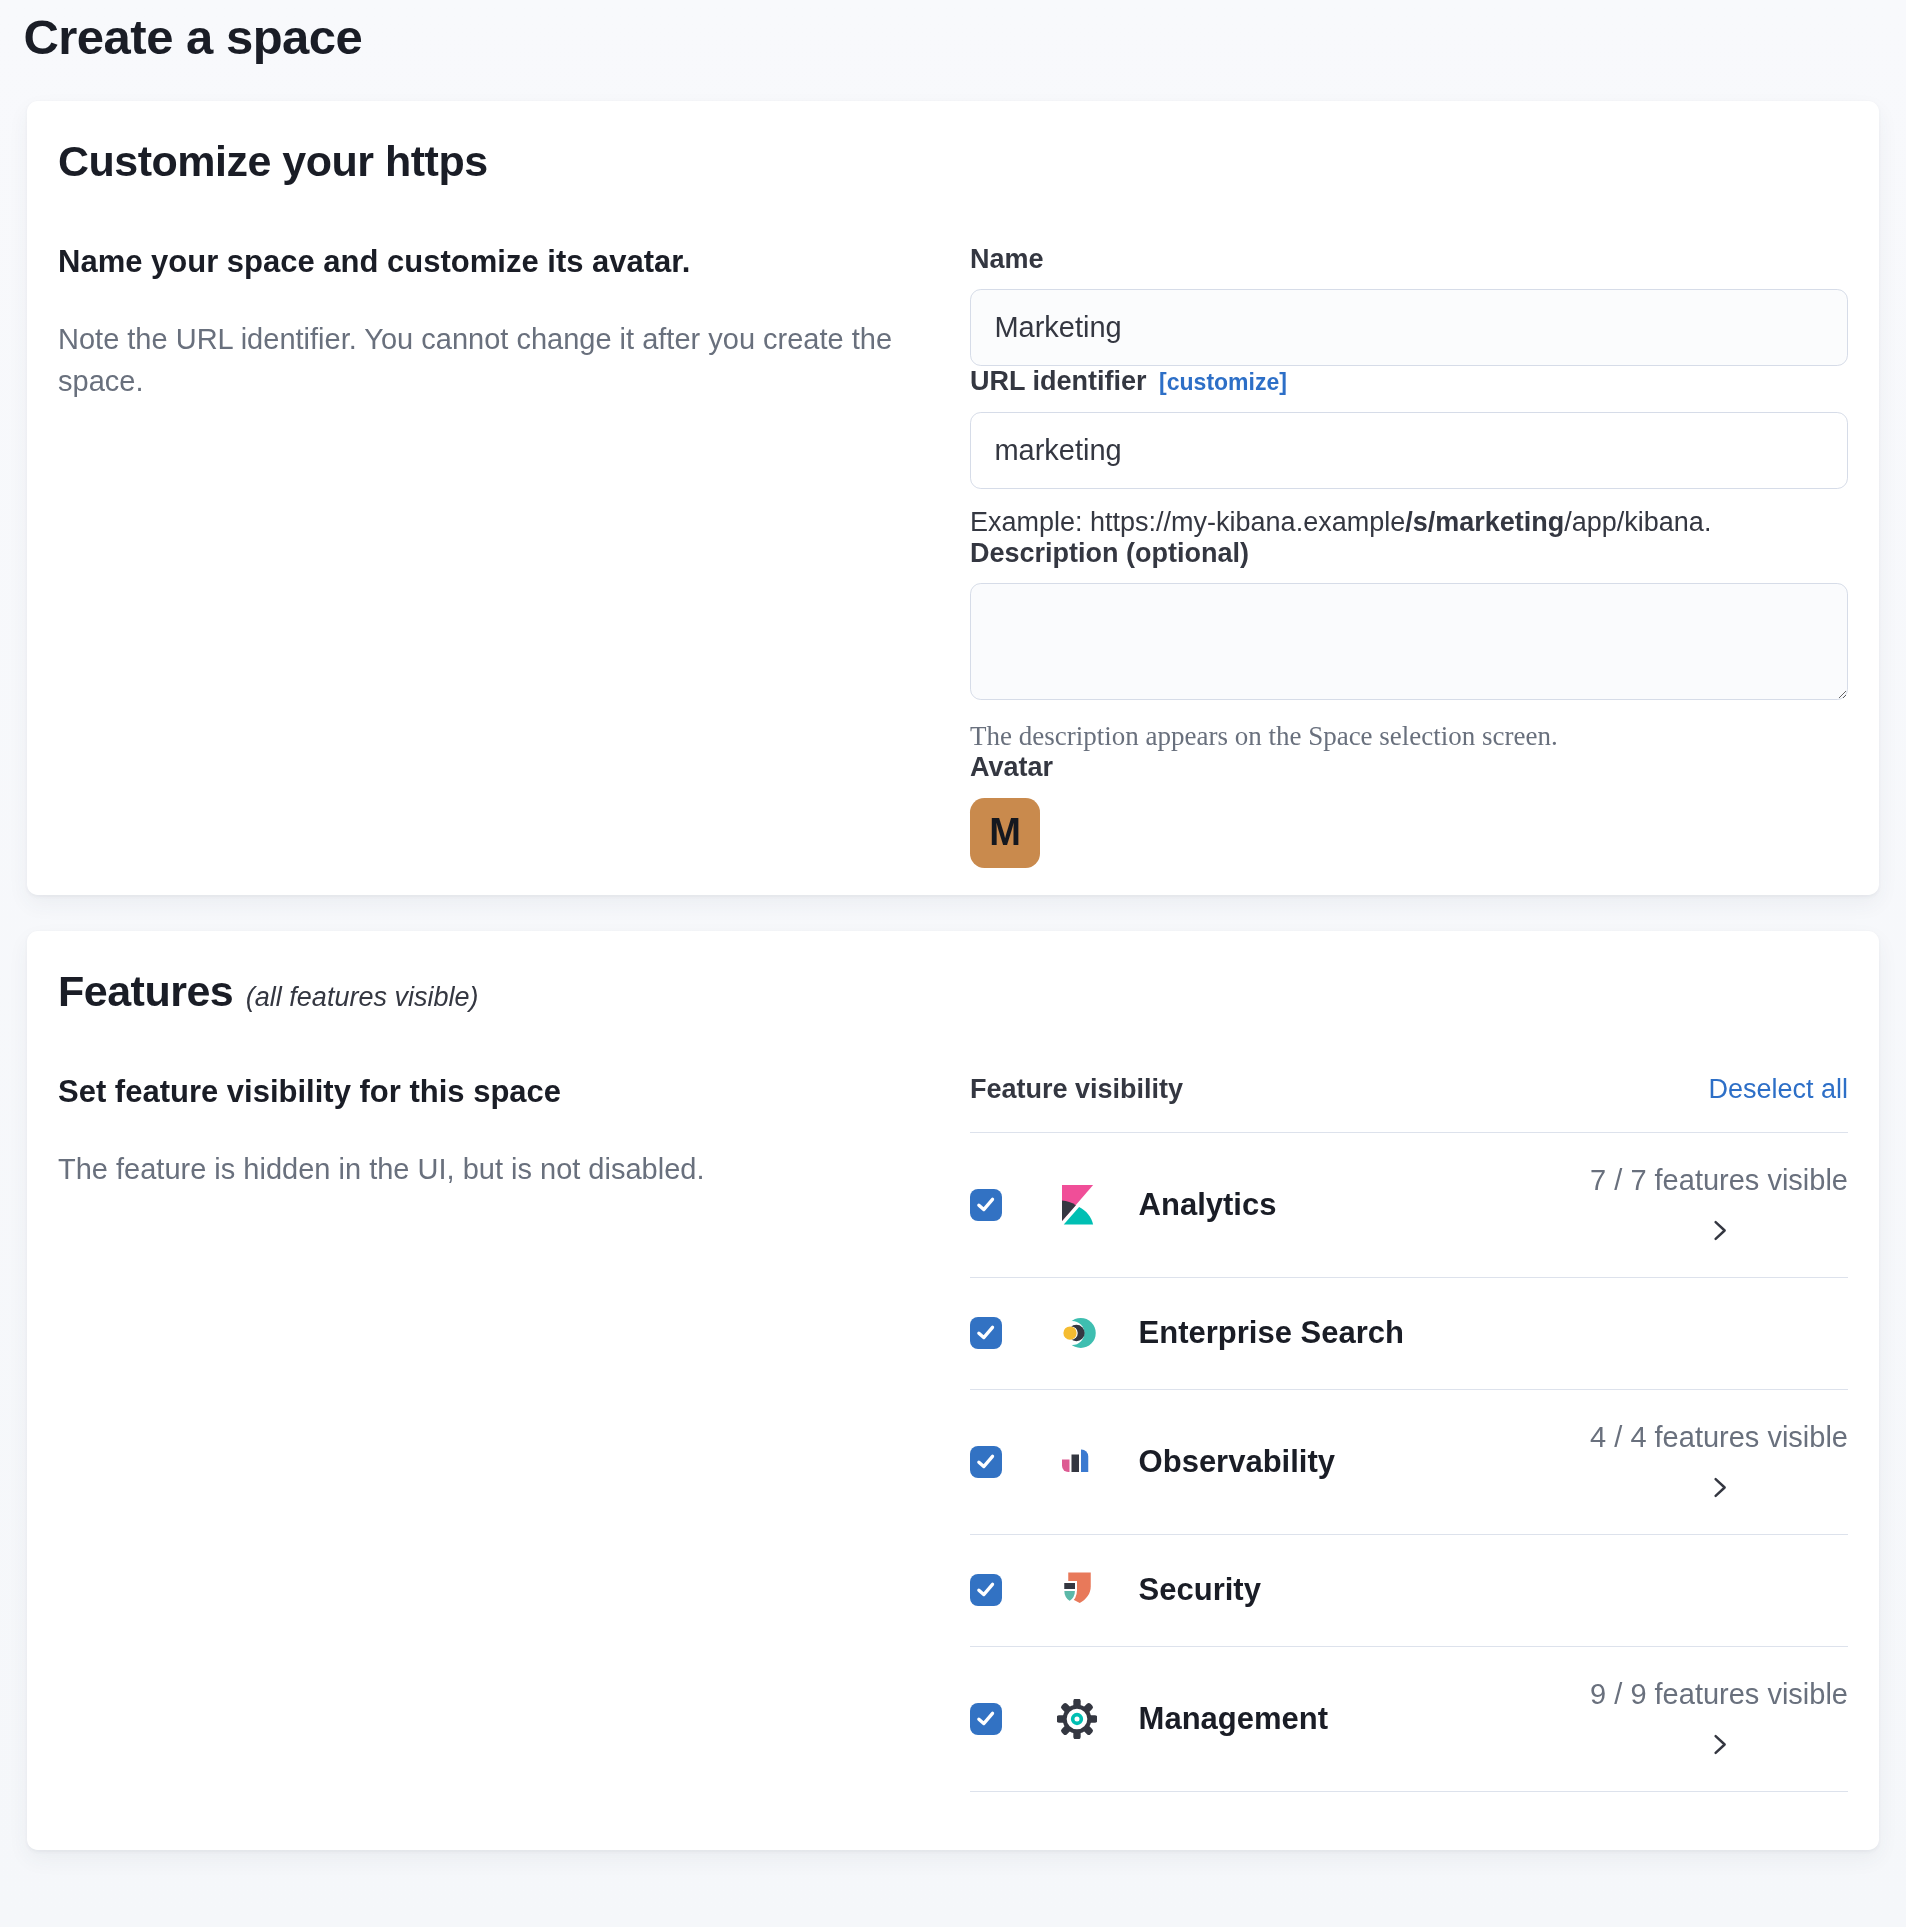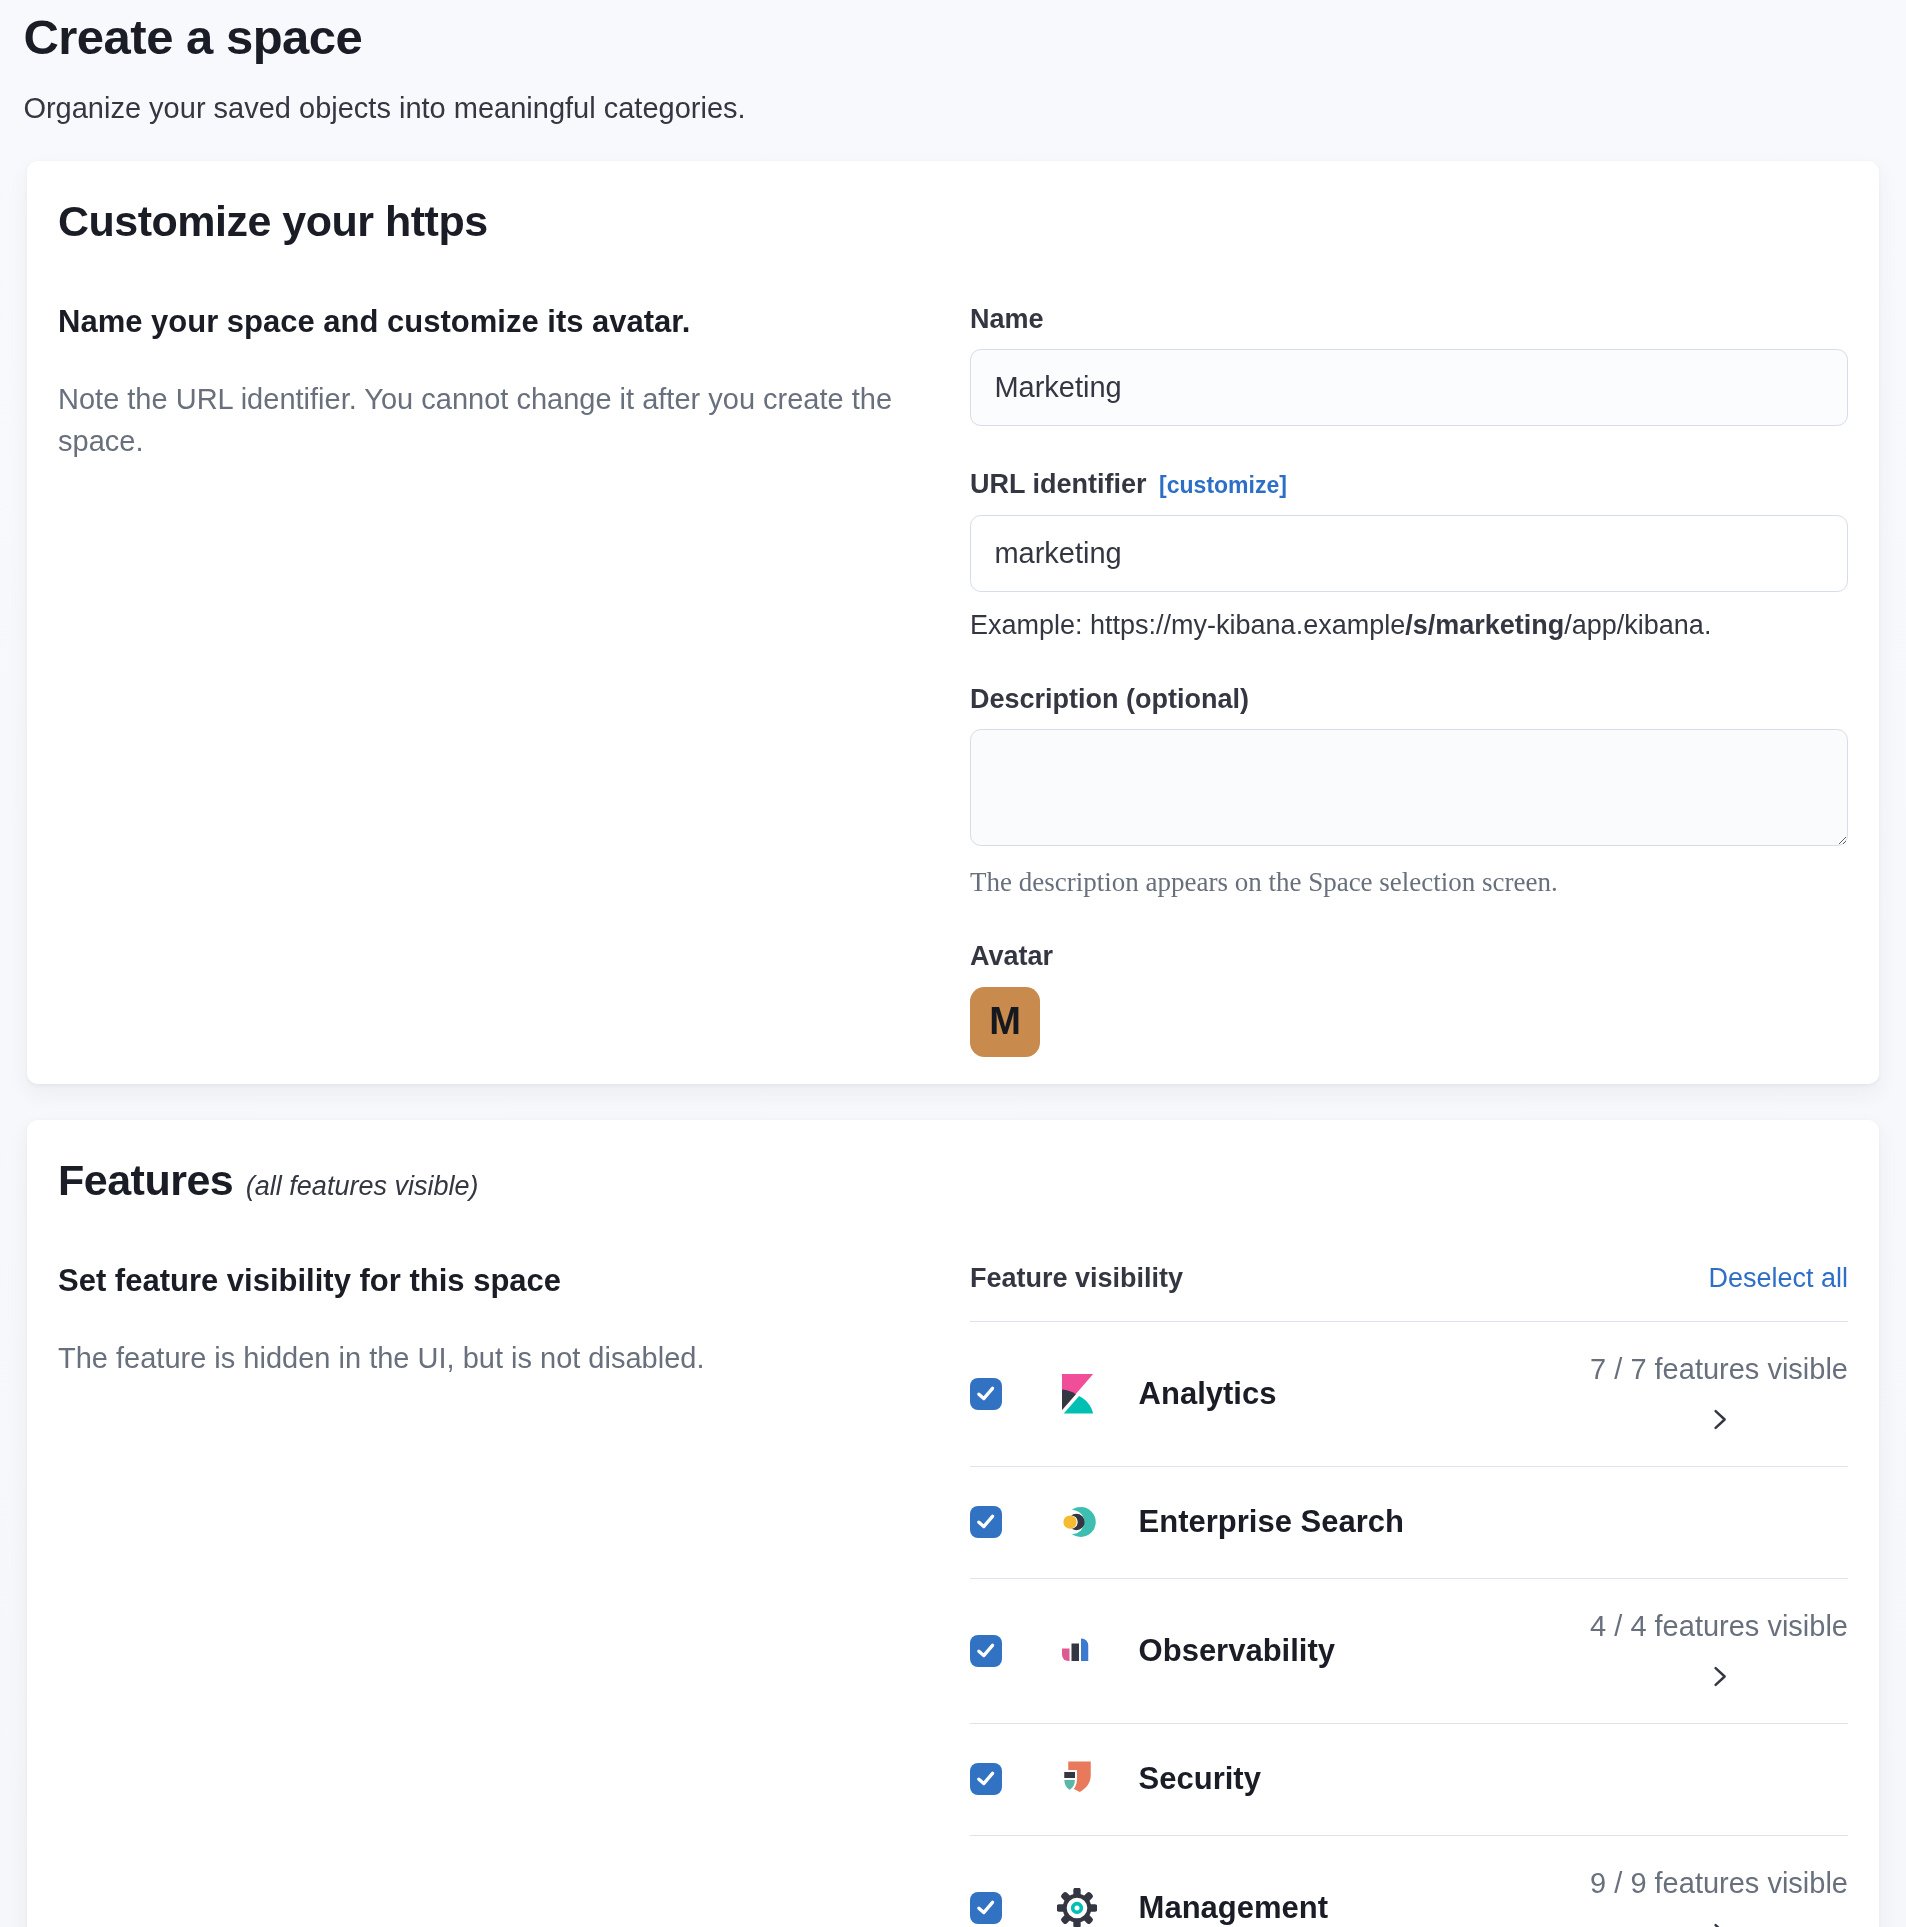--- a/index.html
+++ b/index.html
@@ -34,21 +34,21 @@
     width:100%; height:77px; border:1.8px solid #d6dce8; border-radius:10.8px;
     font-family:"Liberation Sans",sans-serif; font-size:29px; color:#343741;
     padding:0 23.4px; outline:none; margin-top:14.4px;
   }
   .field.tinted { background:#fbfcfd; }
   .field.white { background:#fff; }
   textarea.field { height:117px; padding:18px 23.4px; resize:vertical; background:#fafbfd; }
   .help-text { margin-top:18px; font-size:27px; color:#69707d;font-family:Liberation Serif, serif; }
   .example-line { margin-top:18px; font-size:27px; color:#343741; }
   .example-line b { font-weight:700; }
-  .spacer-row { margin-top:43px; }
+  .spacer-row { }
   .link { color:#2d6fc7; text-decoration:none; cursor:pointer; }
   .url-label-row { display:flex; gap:12.6px; align-items:baseline; }
   .url-customize { font-size:23px; font-weight:700; }
 
   .avatar {
     width:70px; height:70px; border-radius:14.4px; margin-top:14.4px;
     display:flex; align-items:center; justify-content:center;
     font-size:38px; font-weight:600; color:#15181f; cursor:pointer;
   }
 
@@ -75,21 +75,20 @@
   .chevron { width:31px; height:31px; display:flex; align-items:center; justify-content:center; cursor:pointer; }
   .features-grid { padding-bottom:31px; }
 </style>
 </head>
 <body>
 
 <div class="screen">
 
   <div class="page-header">
     <div class="page-title">Create a space</div>
-    <div class="page-subtitle">Organize your saved objects into meaningful categories.</div>
   </div>
 
   <div class="panel">
     <div class="panel-title">Customize your https</div>
     <div class="panel-grid">
       <div>
         <div class="section-title">Name your space and customize its avatar.</div>
         <div class="section-desc">Note the URL identifier. You cannot change it after you create the space.</div>
       </div>
       <div>

